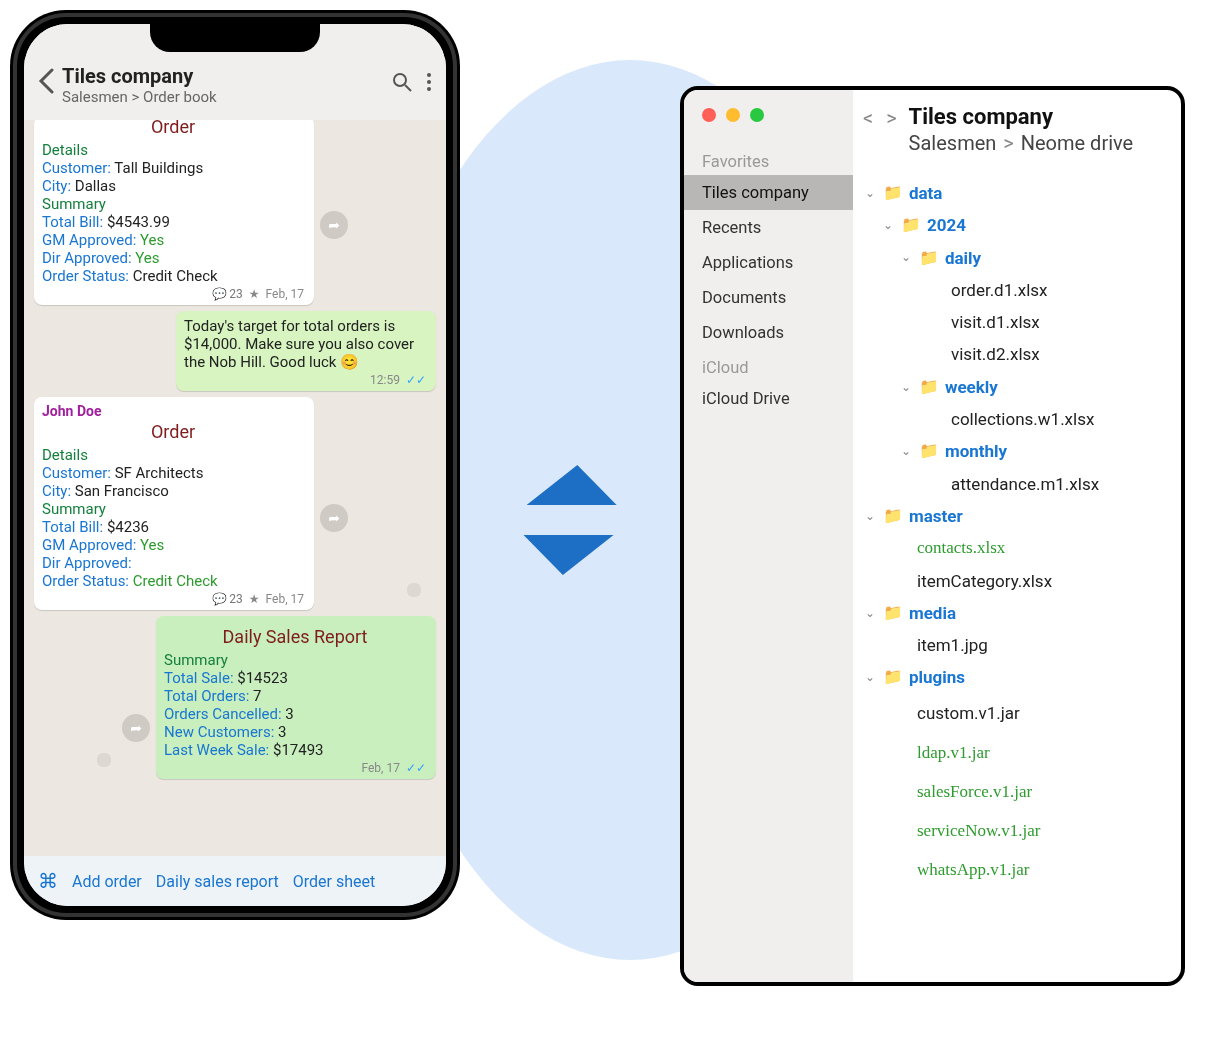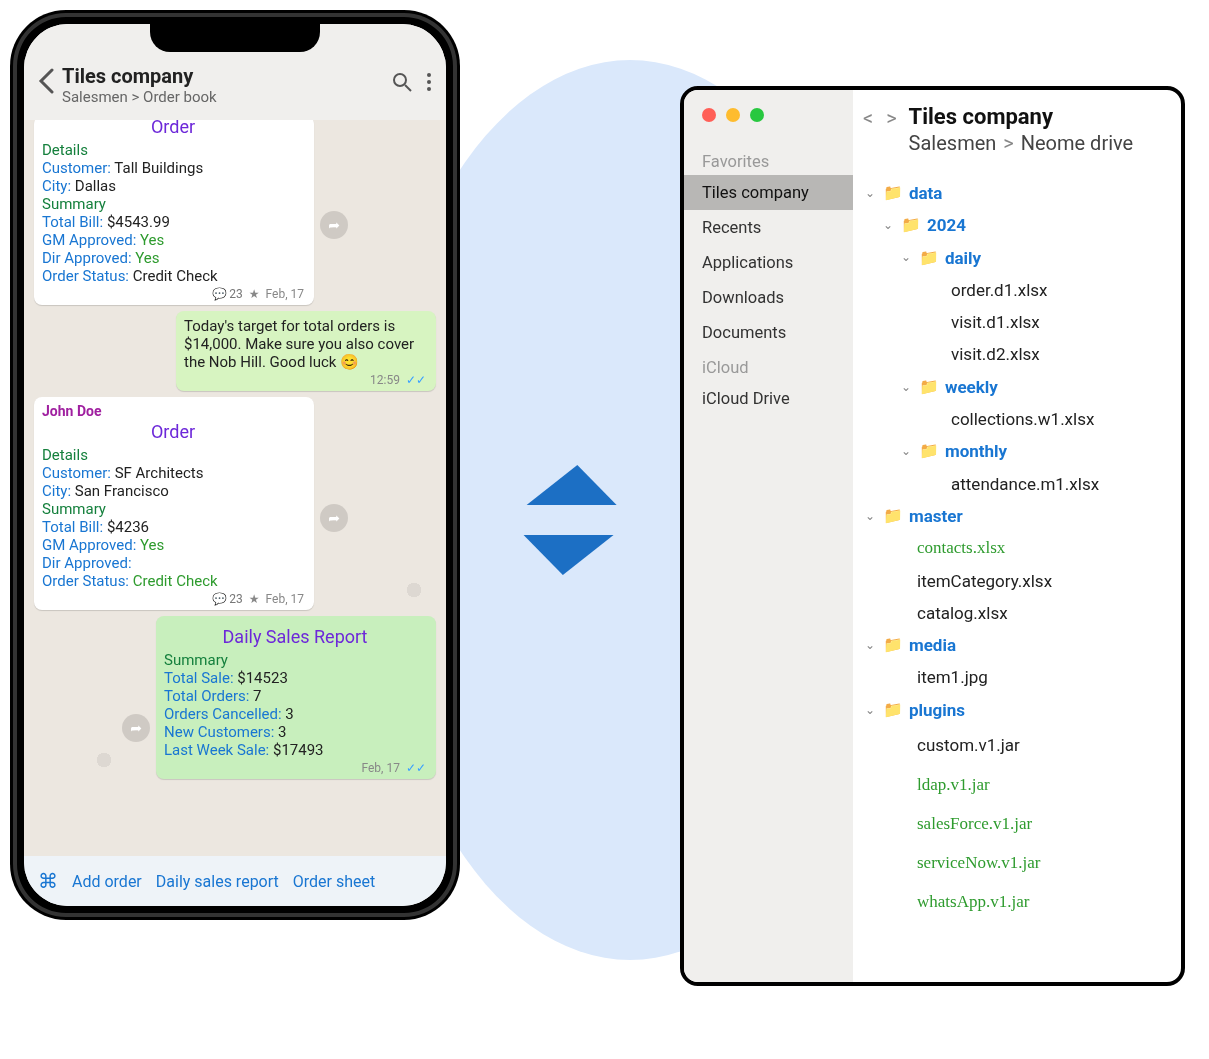--- a/index.html
+++ b/index.html
@@ -27,21 +27,21 @@
   .chat-body .bg-pattern { position:absolute; inset:0; opacity:.06; background:
     radial-gradient(16px 16px at 50px 60px, #000 40%, transparent 41%),
     radial-gradient(14px 14px at 380px 200px, #000 40%, transparent 41%),
     radial-gradient(18px 18px at 80px 640px, #000 40%, transparent 41%),
     radial-gradient(18px 18px at 390px 470px, #000 40%, transparent 41%);
     pointer-events:none;}
   .bubble { position:relative; background:#fff; border-radius:8px; padding:6px 10px 4px 8px; margin:6px 0; box-shadow:0 1px 1px rgba(0,0,0,.15); max-width:280px;}
   .bubble.green { background:#d7f4c1; margin-left:auto; max-width:260px;}
   .bubble.green-wide { background:#c8efbd; margin-left:auto; max-width:280px; padding-top:8px;}
   .bubble .sender { color:#a020a0; font-weight:700; font-size:14px; margin-bottom:2px;}
-  .bubble .center-title { text-align:center; font-size:18px; color:#6d28d9; margin:2px 0 4px 0;}
+  .bubble .center-title { text-align:center; font-size:18px; color:#7f1d1d; margin:2px 0 4px 0;}
   .bubble .sep { color:#15803d; font-weight:400;}
   .bubble .lbl { color:#1976d2; }
   .bubble .val-green { color:#2e9b2e; }
   .bubble .meta { display:flex; justify-content:flex-end; align-items:center; gap:6px; font-size:12px; color:#888; padding-top:2px;}
   .bubble .meta .cc { color:#777; display:flex; align-items:center; gap:2px;}
   .bubble .meta .check { color:#3aa0ff; }
   .fwd { position:absolute; right:-34px; top:50%; width:28px; height:28px; border-radius:50%; background:#cfcac4; display:flex; align-items:center; justify-content:center; color:#fff; font-size:14px;}
 
   .bottombar { position:absolute; left:0; right:0; bottom:0; height:50px; background:#eef3f8; display:flex; align-items:center; gap:14px; padding:0 14px; font-size:16px; }
   .bottombar a { color:#1976d2; }
@@ -203,22 +203,22 @@
   <div class="sidebar">
     <div class="traffic">
       <span class="tr-red"></span>
       <span class="tr-yel"></span>
       <span class="tr-grn"></span>
     </div>
     <div class="side-head">Favorites</div>
     <div class="side-item active">Tiles company</div>
     <div class="side-item">Recents</div>
     <div class="side-item">Applications</div>
+    <div class="side-item">Documents</div>
     <div class="side-item">Downloads</div>
-    <div class="side-item">Documents</div>
     <div class="side-head">iCloud</div>
     <div class="side-item">iCloud Drive</div>
   </div>
 
   <div class="main">
     <div class="navhead">
       <div class="nav-arrows">&lt; &gt;</div>
       <div>
         <div class="finder-title">Tiles company</div>
         <div class="finder-bread">
@@ -273,23 +273,20 @@
           <span class="chev">⌄</span>
           <span class="folder-icon">📁</span>
           <span class="folder">master</span>
         </div>
       <div class="row ind3">
           <span class="file green">contacts.xlsx</span>
         </div>
       <div class="row ind3">
           <span class="file">itemCategory.xlsx</span>
         </div>
-      <div class="row ind3">
-          <span class="file">catalog.xlsx</span>
-        </div>
 
       <div class="row">
           <span class="chev">⌄</span>
           <span class="folder-icon">📁</span>
           <span class="folder">media</span>
         </div>
       <div class="row ind3">
           <span class="file">item1.jpg</span>
         </div>
 

